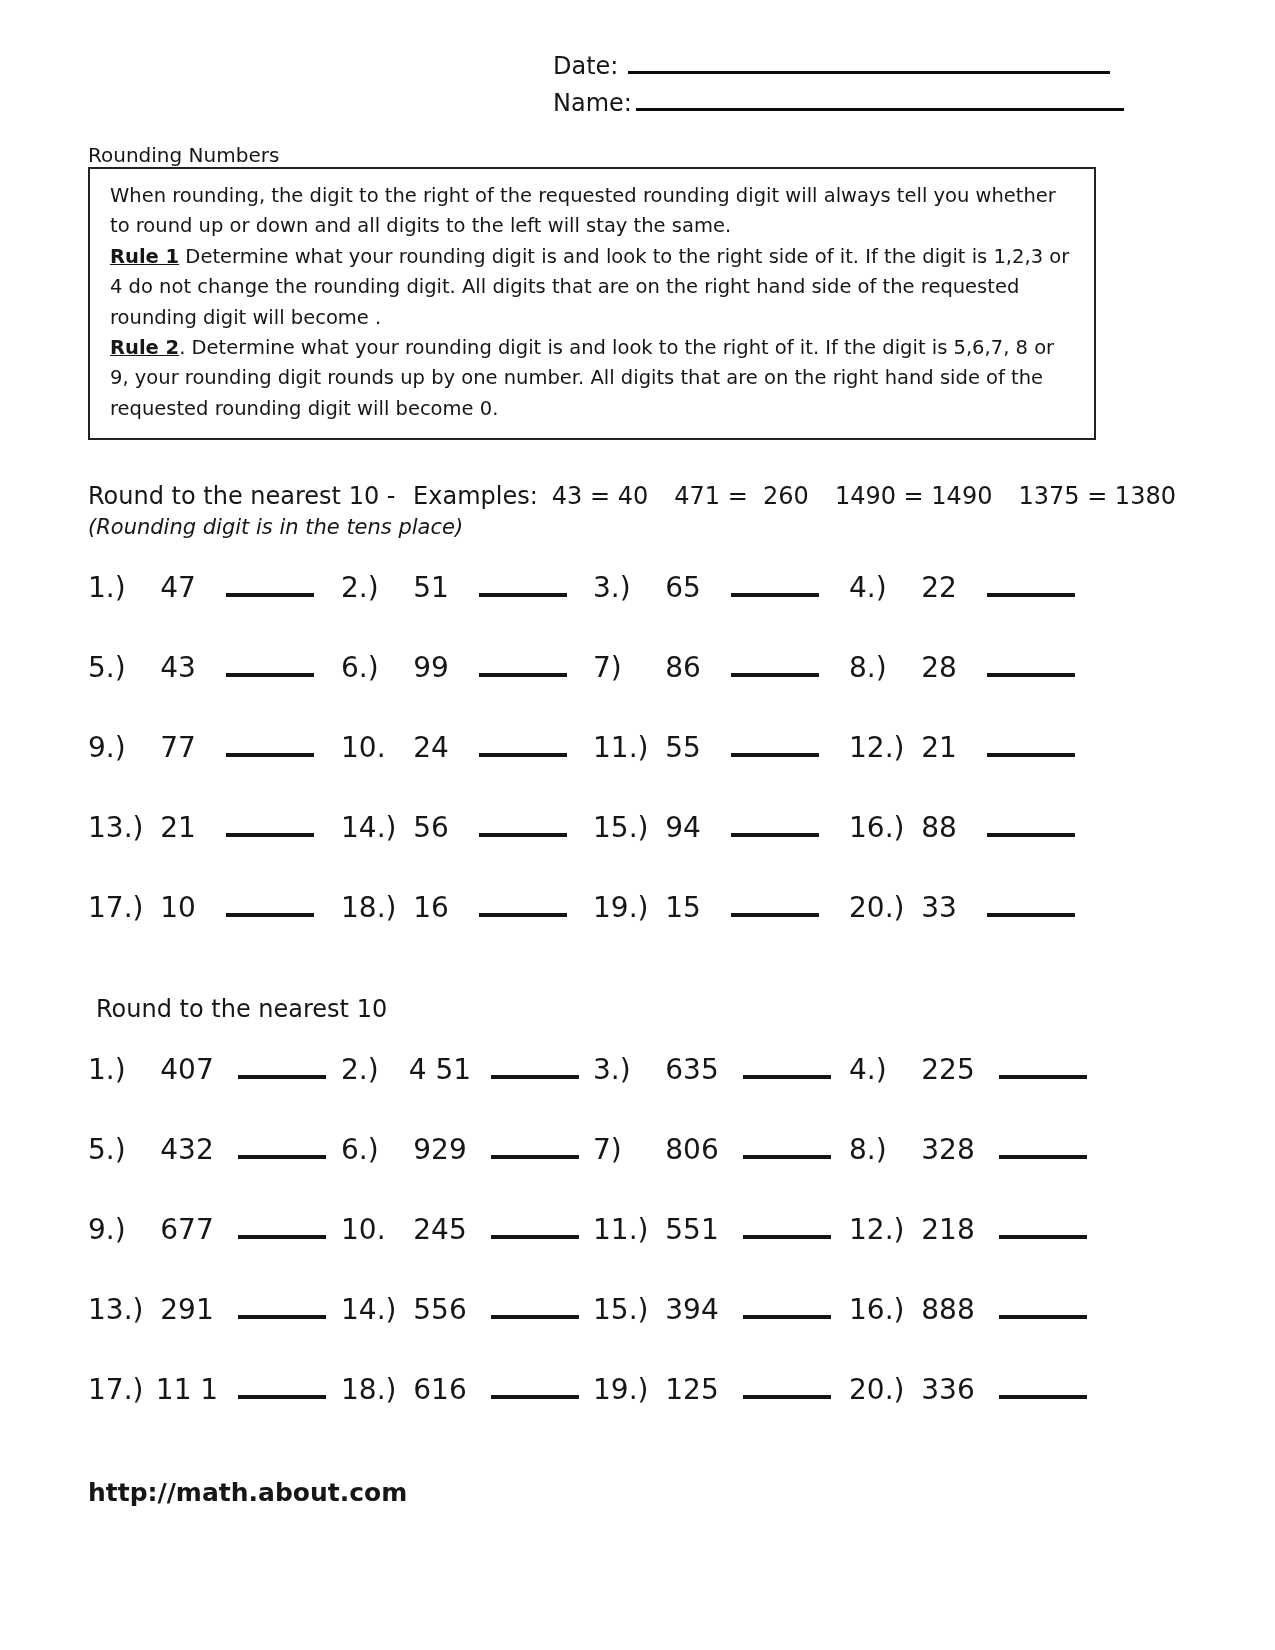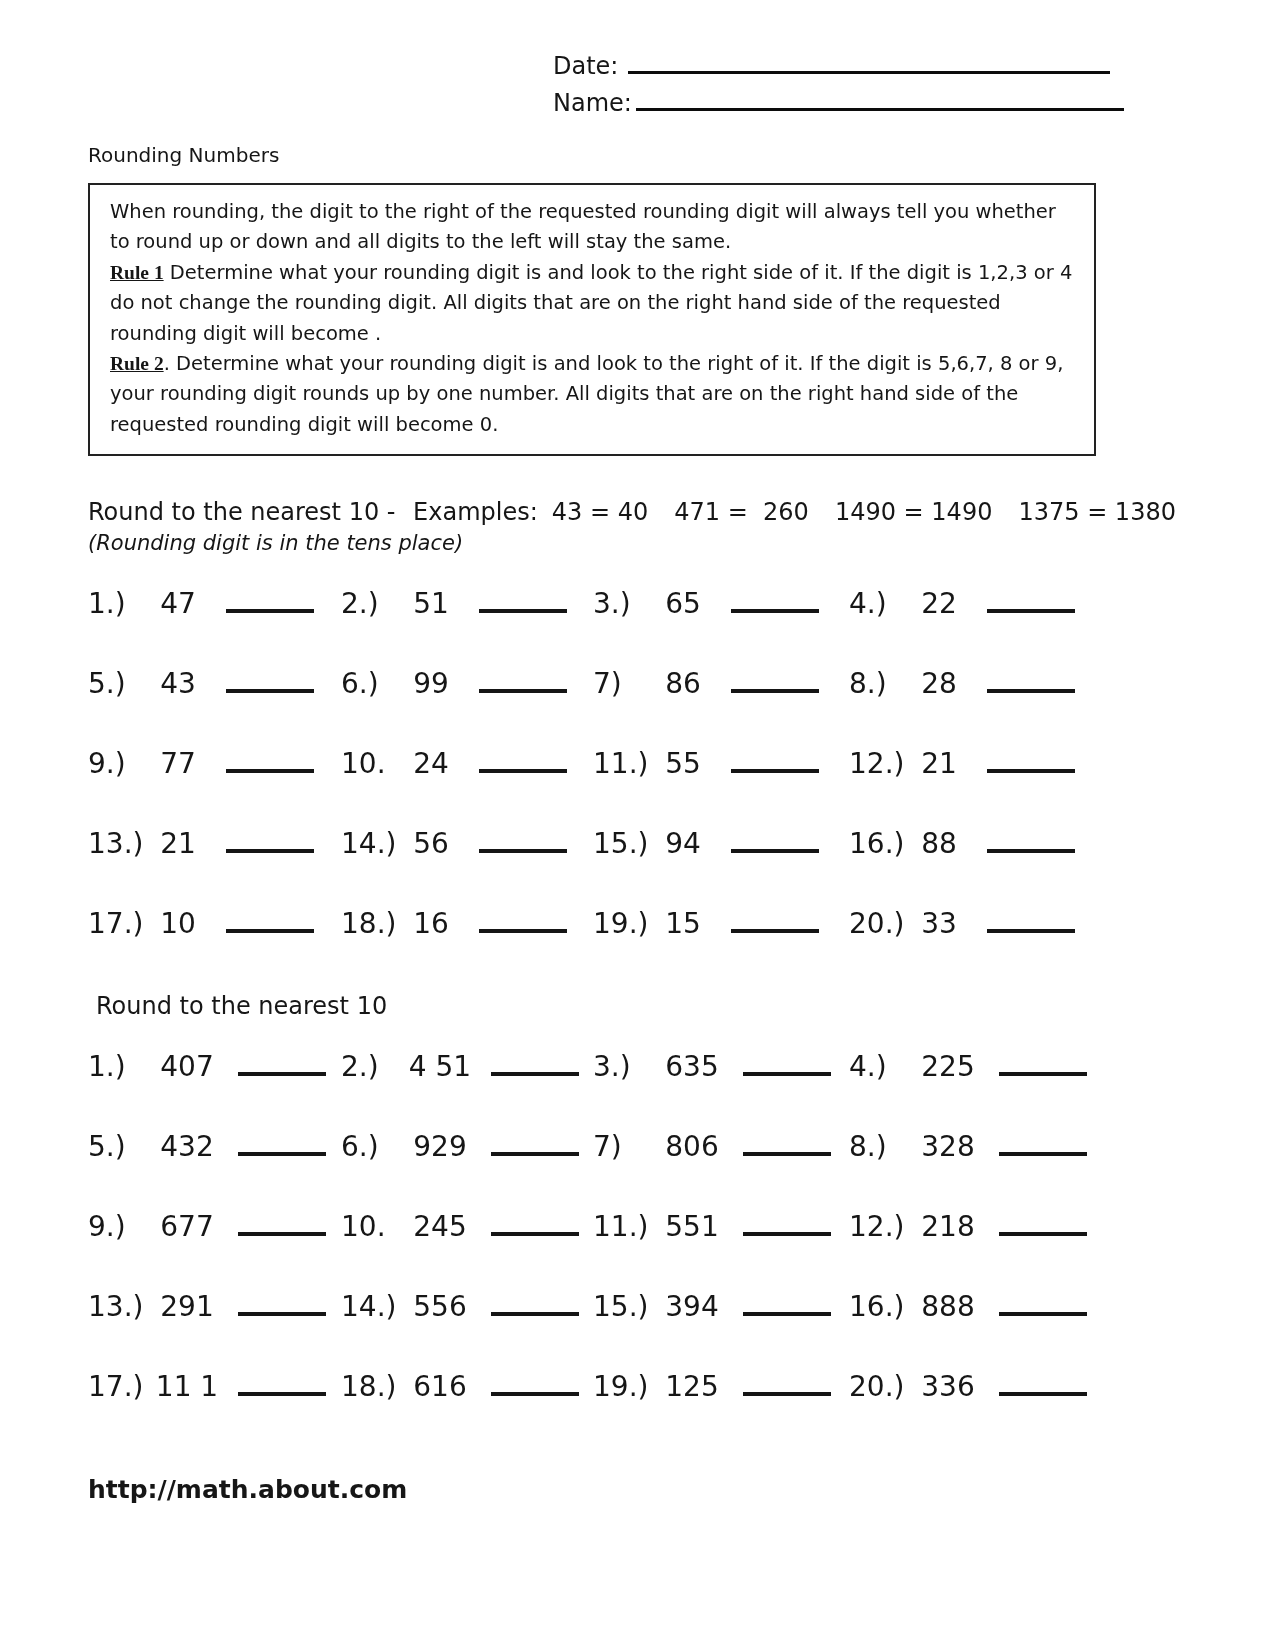--- a/index.html
+++ b/index.html
@@ -20,30 +20,29 @@
   .header-row { display: flex; align-items: baseline; font-size: 24px; margin-bottom: 9px; white-space: pre; }
   .fill-line { display: inline-block; height: 0; border-bottom: 3px solid #0c0c0c; margin-bottom: -4px; }
   .name-line { width: 488px; margin-left: 4px; }
   .date-line { width: 482px; margin-left: 10px; }
 
   
   .title { font-size: 20px; margin-top: 26px; }
 
   
   .rules-box {
-    margin-top: 16px;
     width: 1008px;
     box-sizing: border-box;
     border: 2px solid #222;
     padding: 12px 20px 14px 20px;
     font-size: 19.5px;
     line-height: 1.56;
   }
   .rules-box p { margin: 0; }
-  .rule-label { font-weight: bold; text-decoration: underline; font-family: Liberation Serif, serif; }
+  .rule-label { font-weight: bold; text-decoration: underline; }
 
   
   .sec1-heading { margin-top: 42px; font-size: 24px; white-space: pre; }
   .example { white-space: pre; margin-left: 26px; }
   .example.first { margin-left: 14px; text-align: center; }
   .examples-label { margin-left: 10px; }
   .sec-note { font-style: italic; font-size: 21px; margin-top: 5px; }
 
   
   .problems {
@@ -58,21 +57,21 @@
   .pval { min-width: 52px; margin-right: 22px; white-space: pre; text-align: center; }
   .sec2 .pval { min-width: 70px; margin-right: 16px; }
   .blank {
     display: inline-block;
     width: 88px;
     height: 0;
     border-bottom: 4px solid #151515;
     margin-bottom: -9px;
   }
 
-  .sec2-heading { margin-top: 52px; margin-left: 8px; font-size: 24px; }
+  .sec2-heading { margin-top: 71px; margin-left: 8px; font-size: 24px; }
   .sec2 { margin-top: 30px; }
 
   
   .footer { margin-top: 72px; font-size: 25px; font-weight: bold; }
 </style>
 </head>
 <body>
 
 <div class="page">
 

